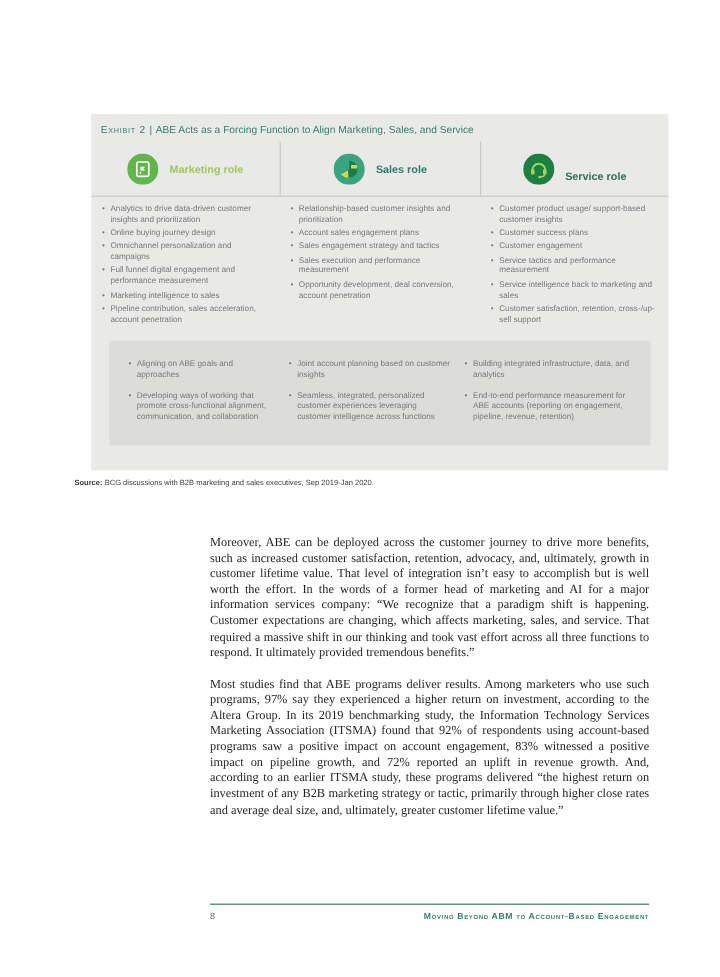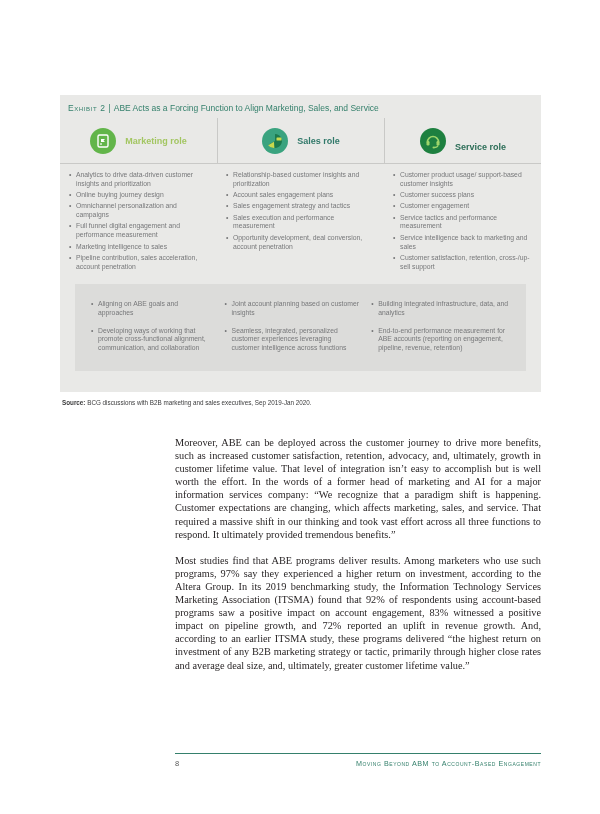--- a/index.html
+++ b/index.html
@@ -2,21 +2,21 @@
 <html><head>
 <meta charset="utf-8">
 <style>
   html,body{margin:0;padding:0;}
   body{
     width:600px;height:814px;position:relative;background:#ffffff;
     font-family:"Liberation Sans",sans-serif;color:#231f20;overflow:hidden;
   }
   
   .exhibit{
-    position:absolute;left:60px;top:95px;width:481px;height:297px;
+    position:absolute;left:76px;top:95px;width:481px;height:297px;
     background:#e9e9e7;box-sizing:border-box;
   }
   .ex-title-row{padding:8px 8px 5px 8px;font-size:8.5px;color:#35806c;}
   .ex-label{font-variant:small-caps;letter-spacing:0.6px;}
   .ex-sep{margin:0 3px;}
   .roles-row{display:flex;border-bottom:1px solid #c9c9c7;}
   .role-col{
     box-sizing:border-box;display:flex;align-items:center;justify-content:center;
     gap:9px;height:45px;
   }
@@ -53,34 +53,34 @@
   .shared-col.s2{width:34%;}
   .shared-col.s3{width:35%;}
   .shared-col ul.blist li{margin-bottom:9px;}
   
   .source-line{
     position:absolute;left:62px;top:399px;font-size:6.3px;color:#3b3b3c;
   }
   .source-line .src-label{font-weight:bold;}
   
   .body-text{
-    position:absolute;left:175px;top:436px;width:366px;
+    position:absolute;left:175px;top:446px;width:366px;
     font-family:"Liberation Serif",serif;font-size:10.3px;line-height:13.1px;
     color:#231f20;text-align:justify;
   }
   .body-text p{margin:0 0 13px 0;}
   
   .footer{position:absolute;left:175px;top:753px;width:366px;}
   .footer-rule{border-top:1px solid #35806c;height:0;}
   .footer-row{
     display:flex;justify-content:space-between;align-items:baseline;margin-top:5px;
   }
   .page-num{font-size:7.5px;color:#5a5a5a;}
   .footer-title{
-    font-size:7.2px;color:#35806c;font-variant:small-caps;letter-spacing:0.55px;
+    font-size:7.2px;color:#35806c;font-variant:small-caps;letter-spacing:0.55px;font-weight:bold;
   }
 </style>
 </head>
 <body>
 
 <div class="exhibit">
 
   <div class="ex-title-row">
     <span class="ex-label">Exhibit 2</span><span class="ex-sep">|</span><span class="ex-title-text">ABE Acts as a Forcing Function to Align Marketing, Sales, and Service</span>
   </div>

